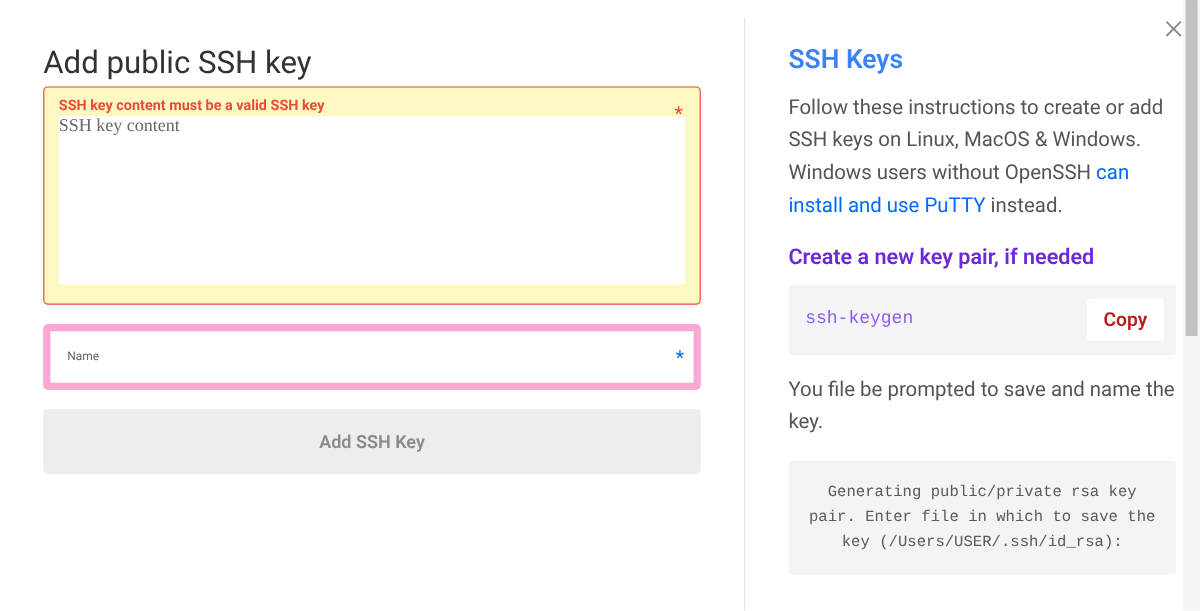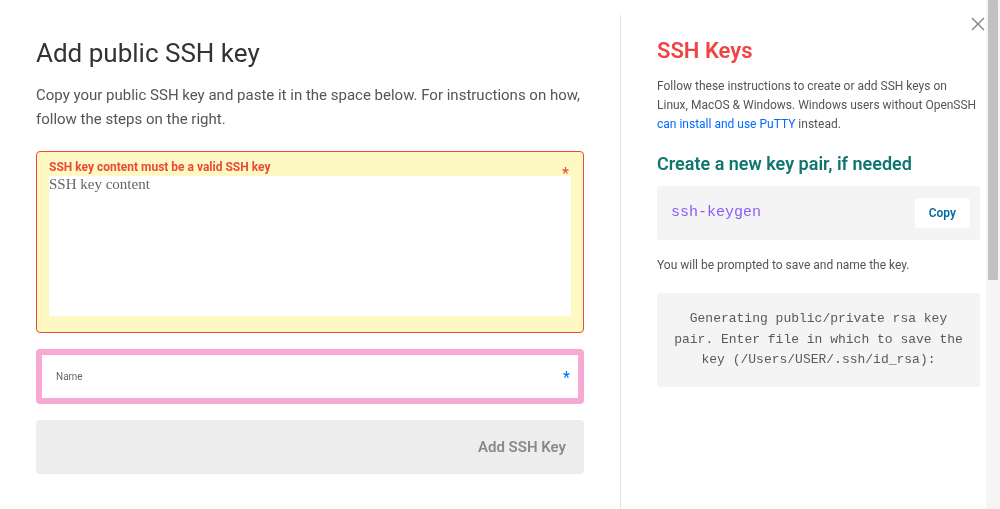--- a/index.html
+++ b/index.html
@@ -33,21 +33,21 @@
     .right-panel {
       flex: 1;
       padding: 38px 20px 0 36px;
       overflow-y: hidden;
       position: relative;
     }
     h1.title {
       font-size: 26px;
       font-weight: 400;
       color: #333;
-      margin-bottom: 15px;
+      margin-bottom: 4px;
     }
     .subtitle {
       font-size: 15px;
       color: #555;
       line-height: 1.6;
       margin-bottom: 20px;
     }
     .textarea-wrapper {
       position: relative;
       border: 1px solid #e94b35;
@@ -111,42 +111,41 @@
       width: 100%;
       padding: 18px;
       border: none;
       border-radius: 4px;
       background: #ededed;
       color: #8a8a8a;
       font-size: 15px;
       font-weight: 600;
       cursor: not-allowed;
       font-family: inherit;
-      text-align: right;
     }
     h2.right-title {
       font-size: 22px;
       font-weight: 600;
-      color: #ef4444;
+      color: #3b82f6;
       margin-bottom: 14px;
     }
     .right-body {
-      font-size: 12px;
+      font-size: 17px;
       color: #555;
       line-height: 1.6;
       margin-bottom: 18px;
     }
     .link {
       color: #0069ff;
       text-decoration: none;
     }
     h3.right-subtitle {
       font-size: 18px;
       font-weight: 600;
-      color: #0f766e;
+      color: #6d28d9;
       margin-bottom: 12px;
     }
     .code-block {
       background: #f4f4f4;
       border-radius: 3px;
       padding: 16px 14px;
       font-family: "SFMono-Regular", Consolas, "Liberation Mono", Menlo, monospace;
       font-size: 13px;
       color: #5a5a5a;
       line-height: 1.6;
@@ -155,23 +154,23 @@
     }
     .code-with-copy {
       display: flex;
       align-items: center;
       justify-content: space-between;
       padding: 12px 10px 12px 14px;
     }
     .copy-btn {
       background: #fff;
       border: none;
-      color: #0369a1;
-      font-weight: 600;
-      font-size: 12px;
+      color: #b91c1c;
+      font-weight: 600;
+      font-size: 16px;
       padding: 8px 14px;
       border-radius: 3px;
       cursor: pointer;
       font-family: -apple-system, BlinkMacSystemFont, "Segoe UI", Roboto, Helvetica, Arial, sans-serif;
     }
     .code-text {
       font-family: "SFMono-Regular", Consolas, "Liberation Mono", Menlo, monospace;
       font-size: 15px;
       color: #8b5cf6;
     }
@@ -210,21 +209,20 @@
       word-break: break-word;
       text-align: center;
     }
   </style>
 </head>
 <body>
 
 <div class="container">
   <div class="left-panel">
     <h1 class="title">Add public SSH key</h1>
-    <p class="subtitle">Copy your public SSH key and paste it in the space below. For instructions on how, follow the steps on the right.</p>
 
     <div class="textarea-wrapper">
       <div class="error-msg">SSH key content must be a valid SSH key</div>
       <textarea class="textarea" placeholder="SSH key content" style=""></textarea>
       <span class="req-star-red">*</span>
     </div>
 
     <div class="input-wrapper">
       <input type="text" class="text-input" placeholder="Name" style="">
       <span class="req-star-blue">*</span>
@@ -241,21 +239,21 @@
       <span>Follow these instructions to create or add SSH keys on Linux, MacOS &amp; Windows. Windows users without OpenSSH </span><a href="#" class="link">can install and use PuTTY</a><span> instead.</span>
     </p>
 
     <h3 class="right-subtitle">Create a new key pair, if needed</h3>
 
     <div class="code-block code-with-copy">
       <span class="code-text">ssh-keygen</span>
       <button class="copy-btn">Copy</button>
     </div>
 
-    <p class="right-body">You will be prompted to save and name the key.</p>
+    <p class="right-body">You file be prompted to save and name the key.</p>
 
     <div class="code-block code-output">Generating public/private rsa key pair. Enter file in which to save the key (/Users/USER/.ssh/id_rsa):</div>
   </div>
 </div>
 
 <div class="close-icon">
   <svg viewBox="0 0 16 16" fill="none" stroke="currentColor" stroke-width="1.5">
     <line x1="2" y1="2" x2="14" y2="14"></line>
     <line x1="14" y1="2" x2="2" y2="14"></line>
   </svg>

